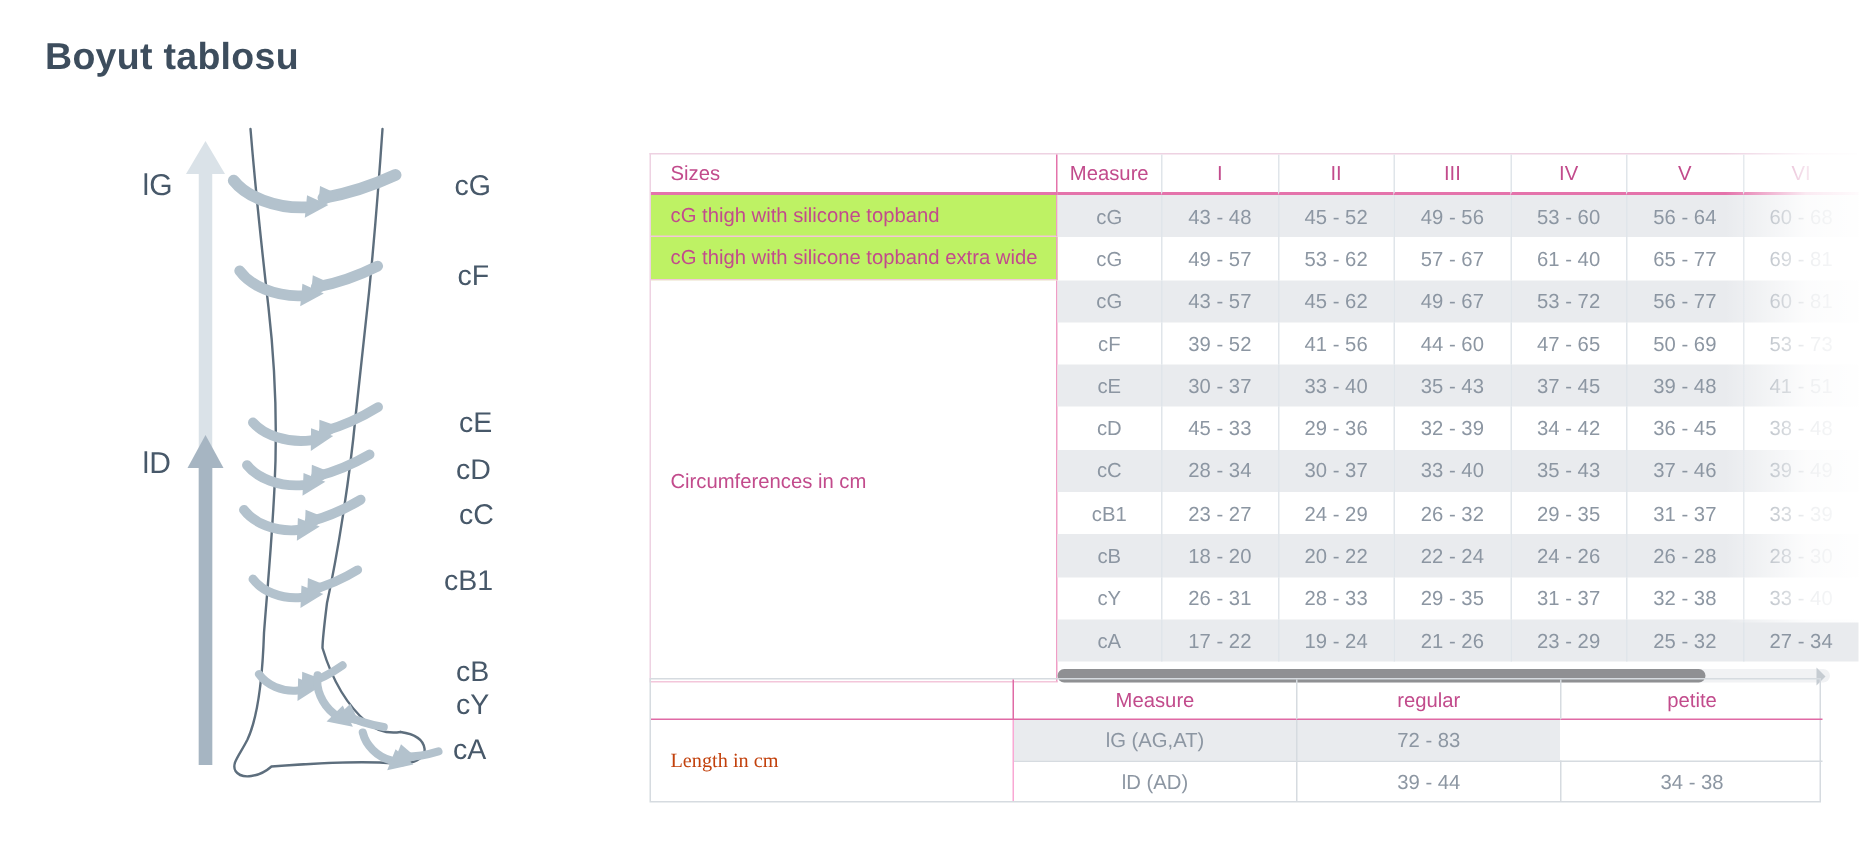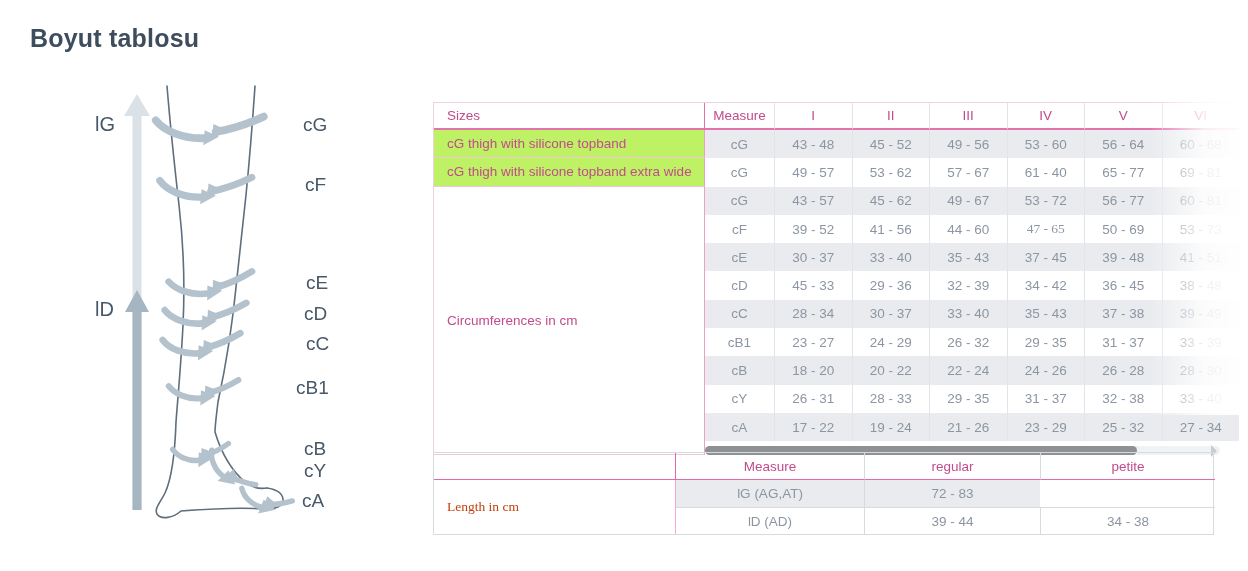--- a/index.html
+++ b/index.html
@@ -172,21 +172,21 @@
         <div class="cell shade vline" style="grid-area: 4 / 3;">43 - 57</div>
         <div class="cell shade vline" style="grid-area: 4 / 4;">45 - 62</div>
         <div class="cell shade vline" style="grid-area: 4 / 5;">49 - 67</div>
         <div class="cell shade vline" style="grid-area: 4 / 6;">53 - 72</div>
         <div class="cell shade vline" style="grid-area: 4 / 7;">56 - 77</div>
         <div class="cell shade vline" style="grid-area: 4 / 8;">60 - 81</div>
         <div class="cell" style="grid-area: 5 / 2;">cF</div>
         <div class="cell vline" style="grid-area: 5 / 3;">39 - 52</div>
         <div class="cell vline" style="grid-area: 5 / 4;">41 - 56</div>
         <div class="cell vline" style="grid-area: 5 / 5;">44 - 60</div>
-        <div class="cell vline" style="grid-area: 5 / 6; font-family: Liberation Serif, serif;">47 - 65</div>
+        <div class="cell vline" style="grid-area: 5 / 6;">47 - 65</div>
         <div class="cell vline" style="grid-area: 5 / 7;">50 - 69</div>
         <div class="cell vline" style="grid-area: 5 / 8;">53 - 73</div>
         <div class="cell shade" style="grid-area: 6 / 2;">cE</div>
         <div class="cell shade vline" style="grid-area: 6 / 3;">30 - 37</div>
         <div class="cell shade vline" style="grid-area: 6 / 4;">33 - 40</div>
         <div class="cell shade vline" style="grid-area: 6 / 5;">35 - 43</div>
         <div class="cell shade vline" style="grid-area: 6 / 6;">37 - 45</div>
         <div class="cell shade vline" style="grid-area: 6 / 7;">39 - 48</div>
         <div class="cell shade vline" style="grid-area: 6 / 8;">41 - 51</div>
         <div class="cell" style="grid-area: 7 / 2;">cD</div>
@@ -194,21 +194,21 @@
         <div class="cell vline" style="grid-area: 7 / 4;">29 - 36</div>
         <div class="cell vline" style="grid-area: 7 / 5;">32 - 39</div>
         <div class="cell vline" style="grid-area: 7 / 6;">34 - 42</div>
         <div class="cell vline" style="grid-area: 7 / 7;">36 - 45</div>
         <div class="cell vline" style="grid-area: 7 / 8;">38 - 48</div>
         <div class="cell shade" style="grid-area: 8 / 2;">cC</div>
         <div class="cell shade vline" style="grid-area: 8 / 3;">28 - 34</div>
         <div class="cell shade vline" style="grid-area: 8 / 4;">30 - 37</div>
         <div class="cell shade vline" style="grid-area: 8 / 5;">33 - 40</div>
         <div class="cell shade vline" style="grid-area: 8 / 6;">35 - 43</div>
-        <div class="cell shade vline" style="grid-area: 8 / 7;">37 - 38</div>
+        <div class="cell shade vline" style="grid-area: 8 / 7;">37 - 46</div>
         <div class="cell shade vline" style="grid-area: 8 / 8;">39 - 49</div>
         <div class="cell" style="grid-area: 9 / 2;">cB1</div>
         <div class="cell vline" style="grid-area: 9 / 3;">23 - 27</div>
         <div class="cell vline" style="grid-area: 9 / 4;">24 - 29</div>
         <div class="cell vline" style="grid-area: 9 / 5;">26 - 32</div>
         <div class="cell vline" style="grid-area: 9 / 6;">29 - 35</div>
         <div class="cell vline" style="grid-area: 9 / 7;">31 - 37</div>
         <div class="cell vline" style="grid-area: 9 / 8;">33 - 39</div>
         <div class="cell shade" style="grid-area: 10 / 2;">cB</div>
         <div class="cell shade vline" style="grid-area: 10 / 3;">18 - 20</div>

